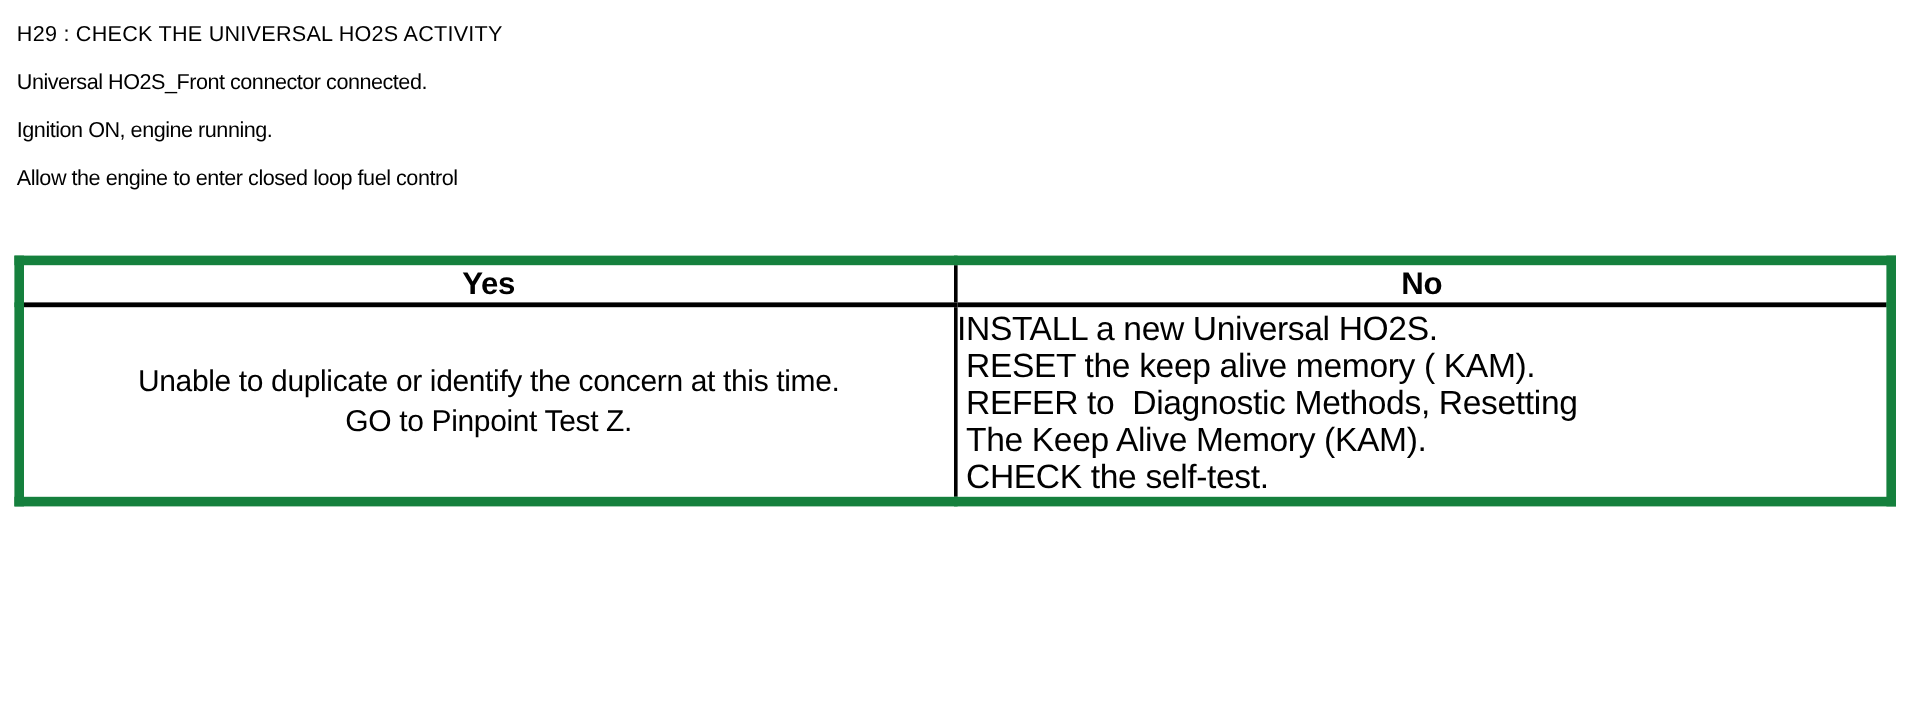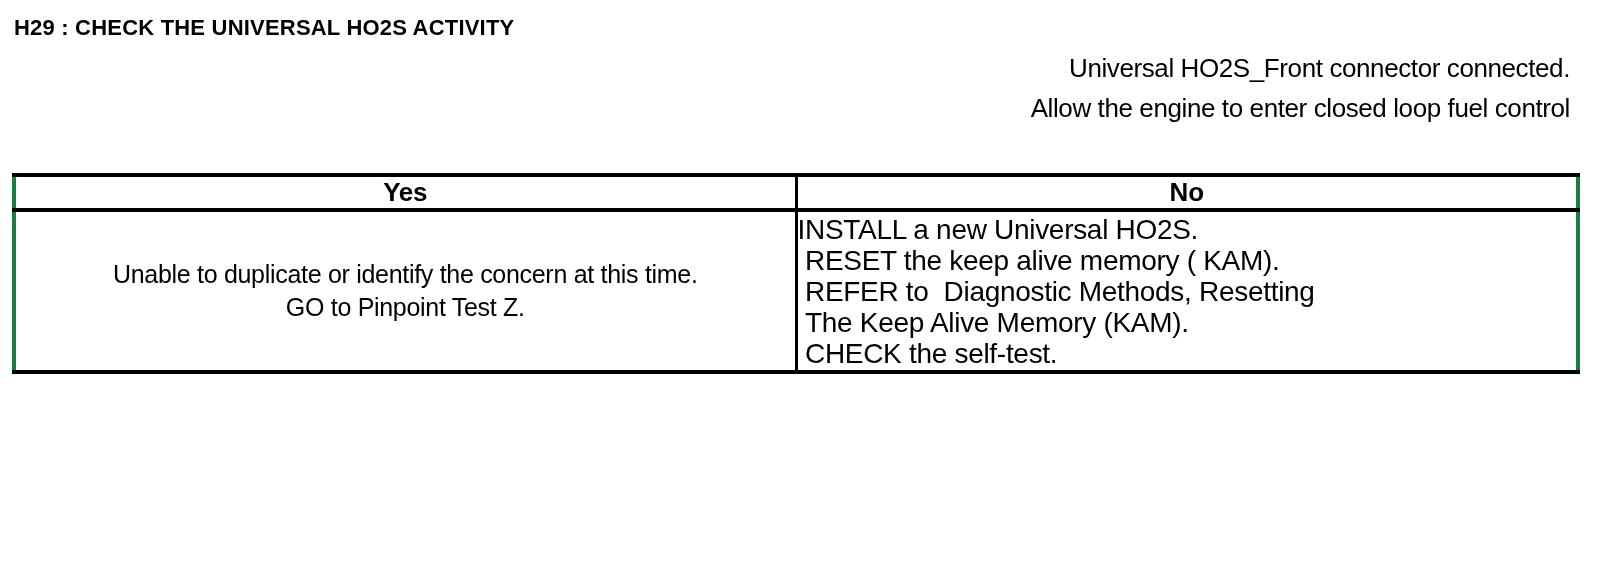--- a/index.html
+++ b/index.html
@@ -11,43 +11,42 @@
   }
   body {
     width: 1600px;
     height: 588px;
     overflow: hidden;
   }
   .doc-block {
     padding: 8px 30px 0 14px;
   }
   .heading {
-    font-size: 22px;
-    font-weight: bold;
+    font-size: 18px;
+    font-weight: normal;
     line-height: 40px;
     letter-spacing: 0.2px;
     white-space: pre-wrap;
   }
   .line {
-    font-size: 26px;
+    font-size: 18px;
     line-height: 40px;
     letter-spacing: -0.4px;
     white-space: pre-wrap;
-    text-align: right;
   }
   .question {
     font-weight: bold;
     letter-spacing: -0.2px;
   }
   table.results {
     border-collapse: collapse;
     table-layout: fixed;
     width: 1568px;
     margin: 45px 0 0 12px;
-    border: 4px solid #15803d;
+    border: 8px solid #15803d;
   }
   table.results th {
     width: 50%;
     border: 3px solid #000000;
     border-top: 4px solid #000000;
     border-bottom: 4px solid #000000;
     font-size: 26px;
     font-weight: bold;
     text-align: center;
     height: 30px;
@@ -76,20 +75,21 @@
   .cell-line {
     white-space: pre-wrap;
   }
 </style>
 </head>
 <body>
 
 <div class="doc-block">
   <div class="heading">H29 : CHECK THE UNIVERSAL HO2S ACTIVITY</div>
   <div class="line">Universal HO2S_Front connector connected.</div>
+  <div class="line">Ignition ON, engine running.</div>
   <div class="line">Allow the engine to enter closed loop fuel control</div>
 </div>
 
 <table class="results">
   <thead>
     <tr>
       <th>Yes</th>
       <th>No</th>
     </tr>
   </thead>

